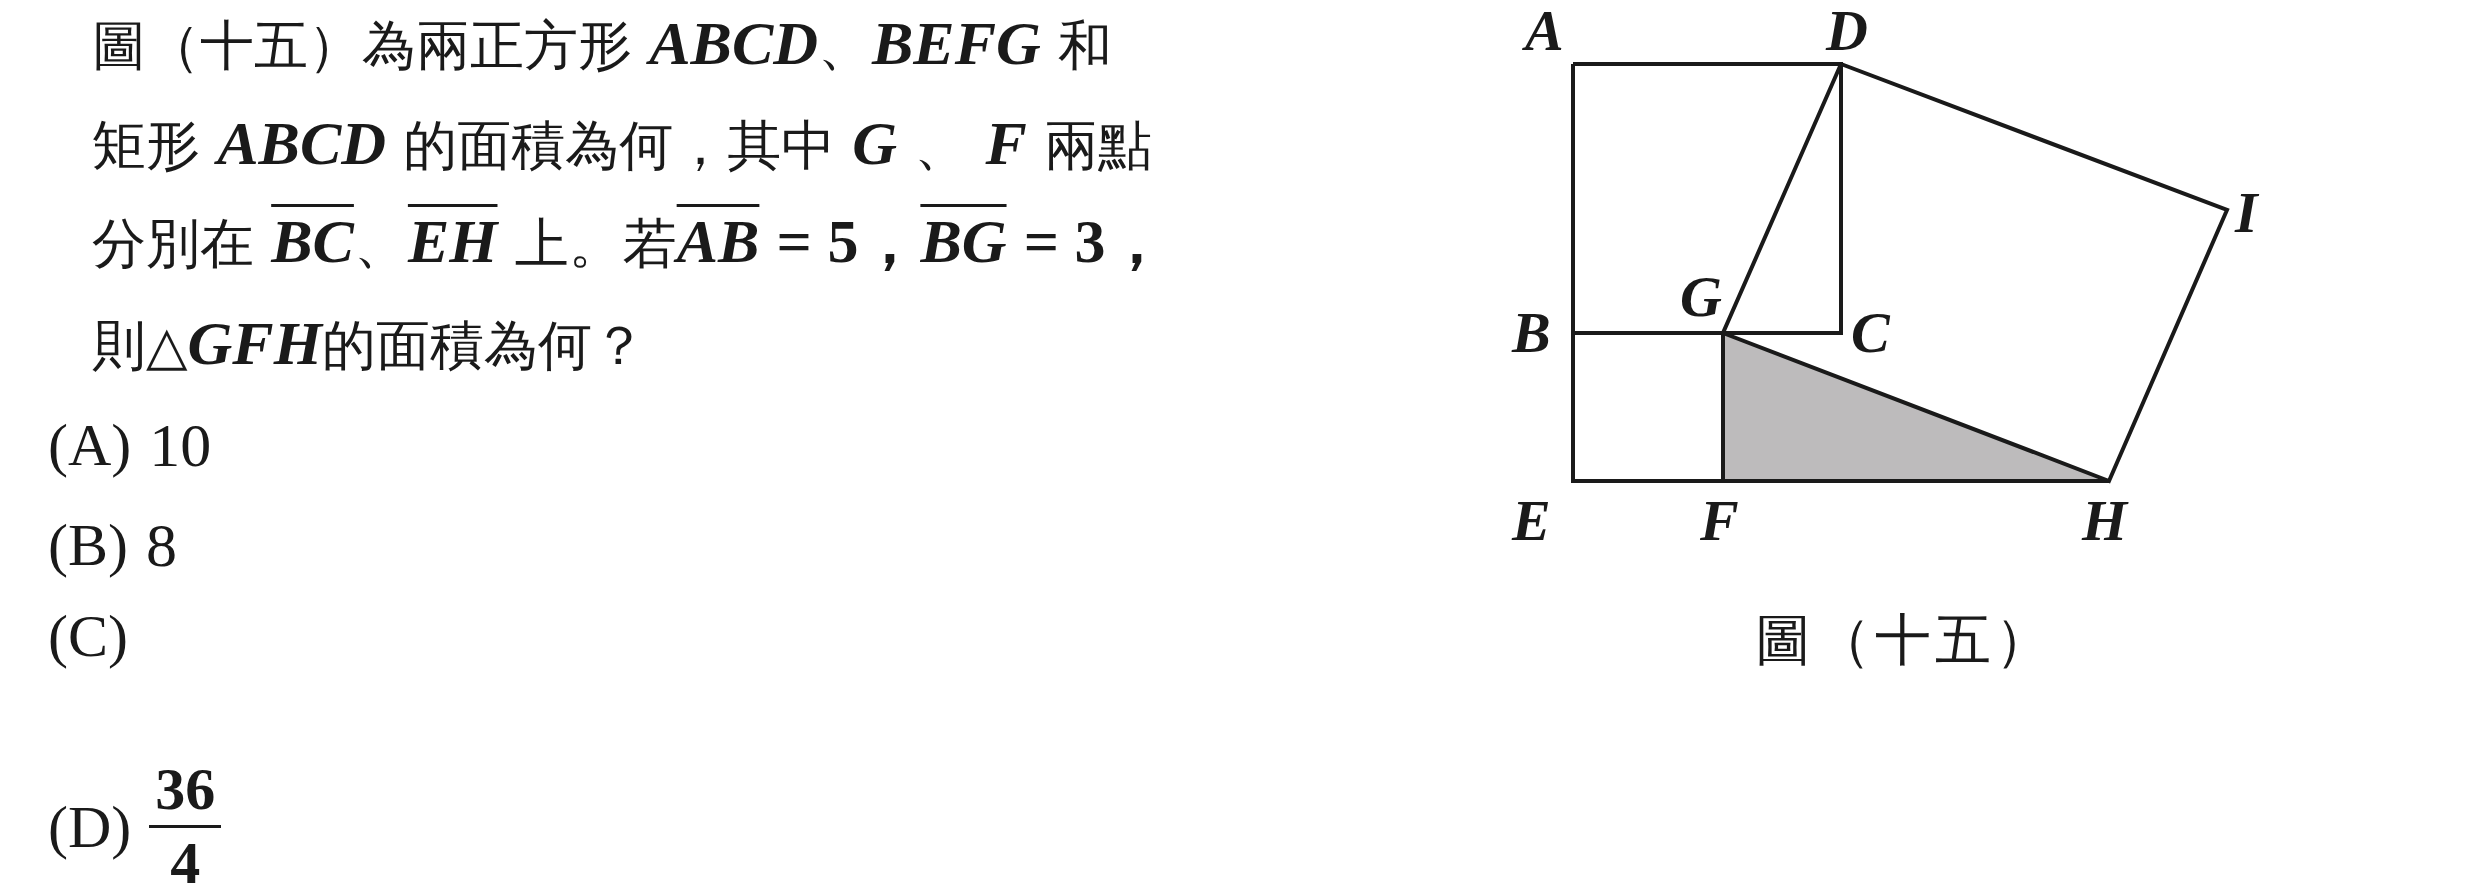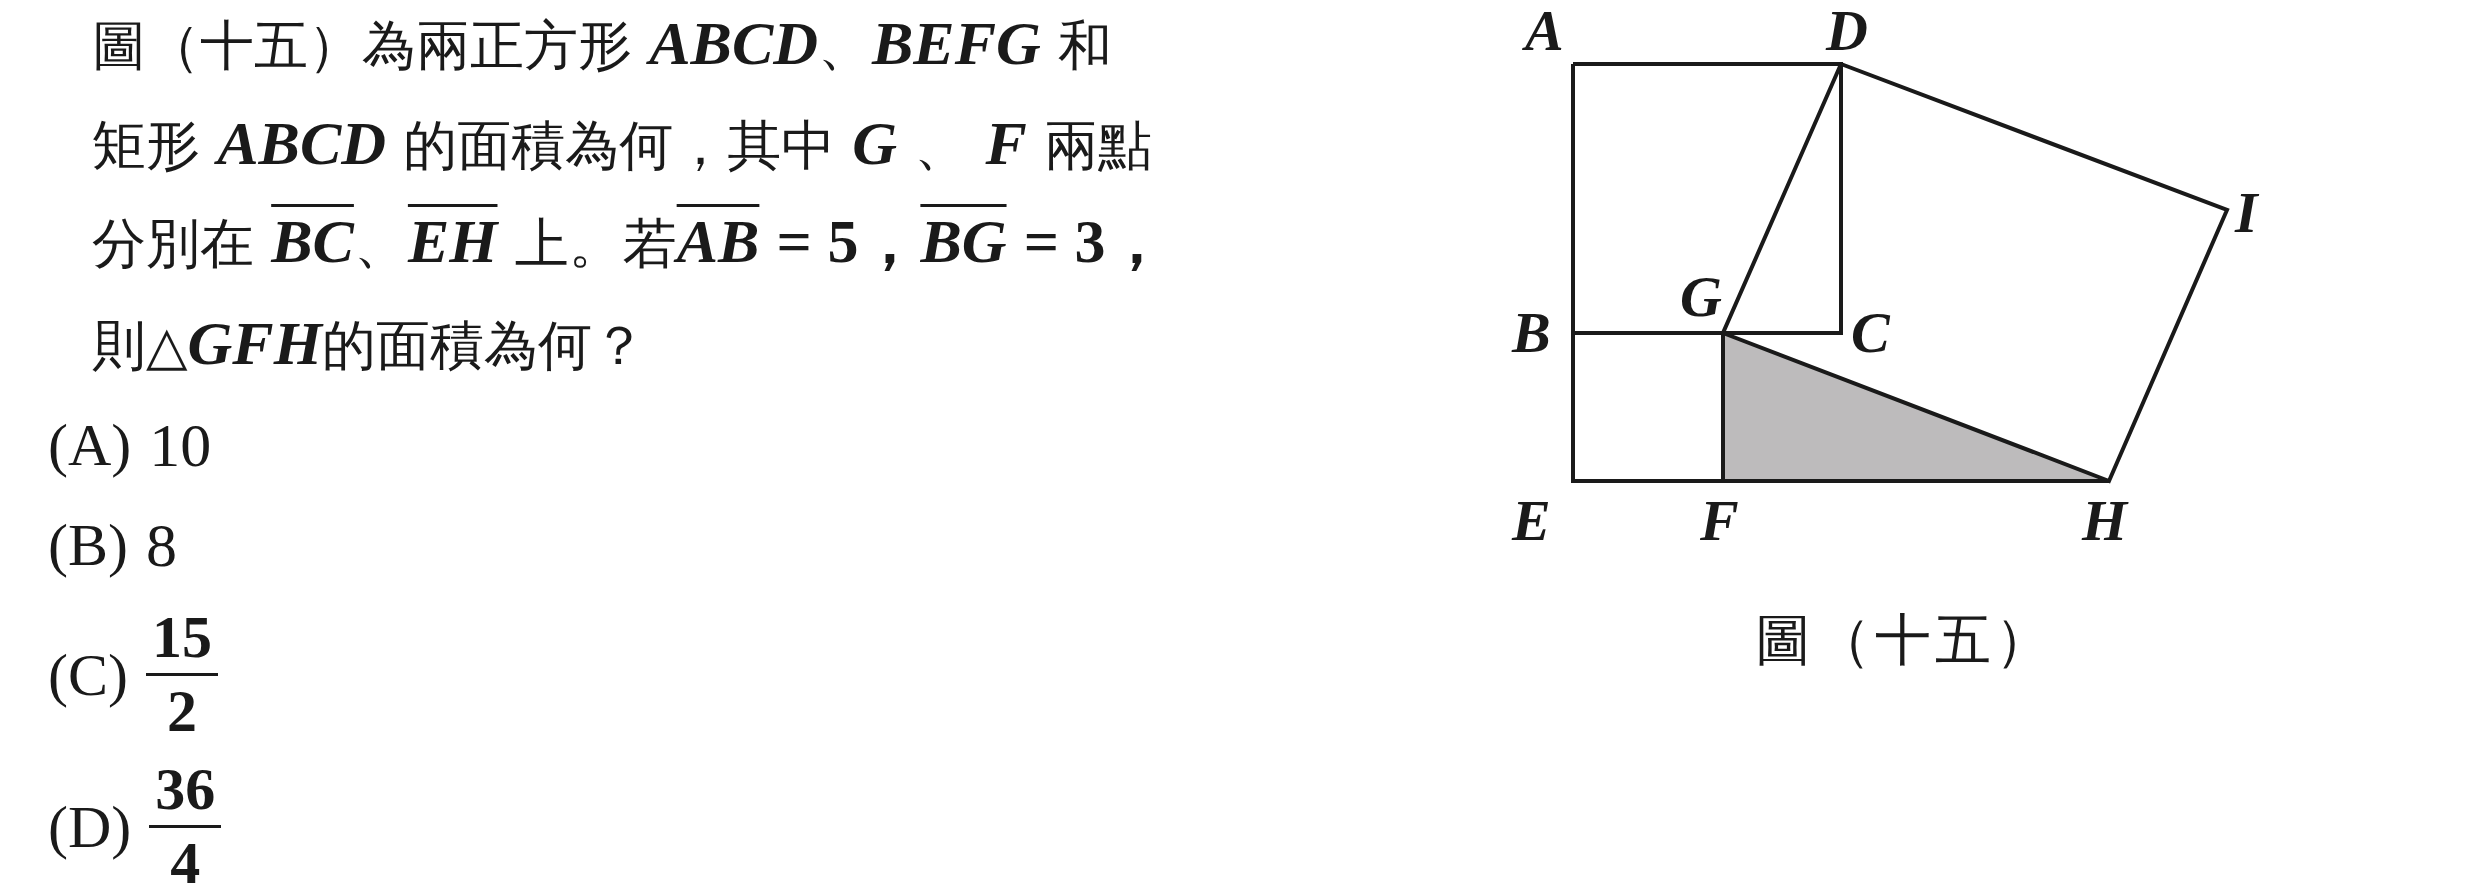--- a/index.html
+++ b/index.html
@@ -53,24 +53,20 @@
 <div class="opt" style="top:414px;">
   <span class="lbl">(A)</span>
   <span class="val">10</span>
 </div>
 <div class="opt" style="top:514px;">
   <span class="lbl">(B)</span>
   <span class="val">8</span>
 </div>
 <div class="opt" style="top:606px;">
   <span class="lbl">(C)</span>
-  <span class="frac">
-    <span class="n">15</span>
-    <span class="d">2</span>
-  </span>
 </div>
 <div class="opt" style="top:758px;">
   <span class="lbl">(D)</span>
   <span class="frac">
     <span class="n">36</span>
     <span class="d">4</span>
   </span>
 </div>
 
 <svg class="diagram" width="2470" height="884">

